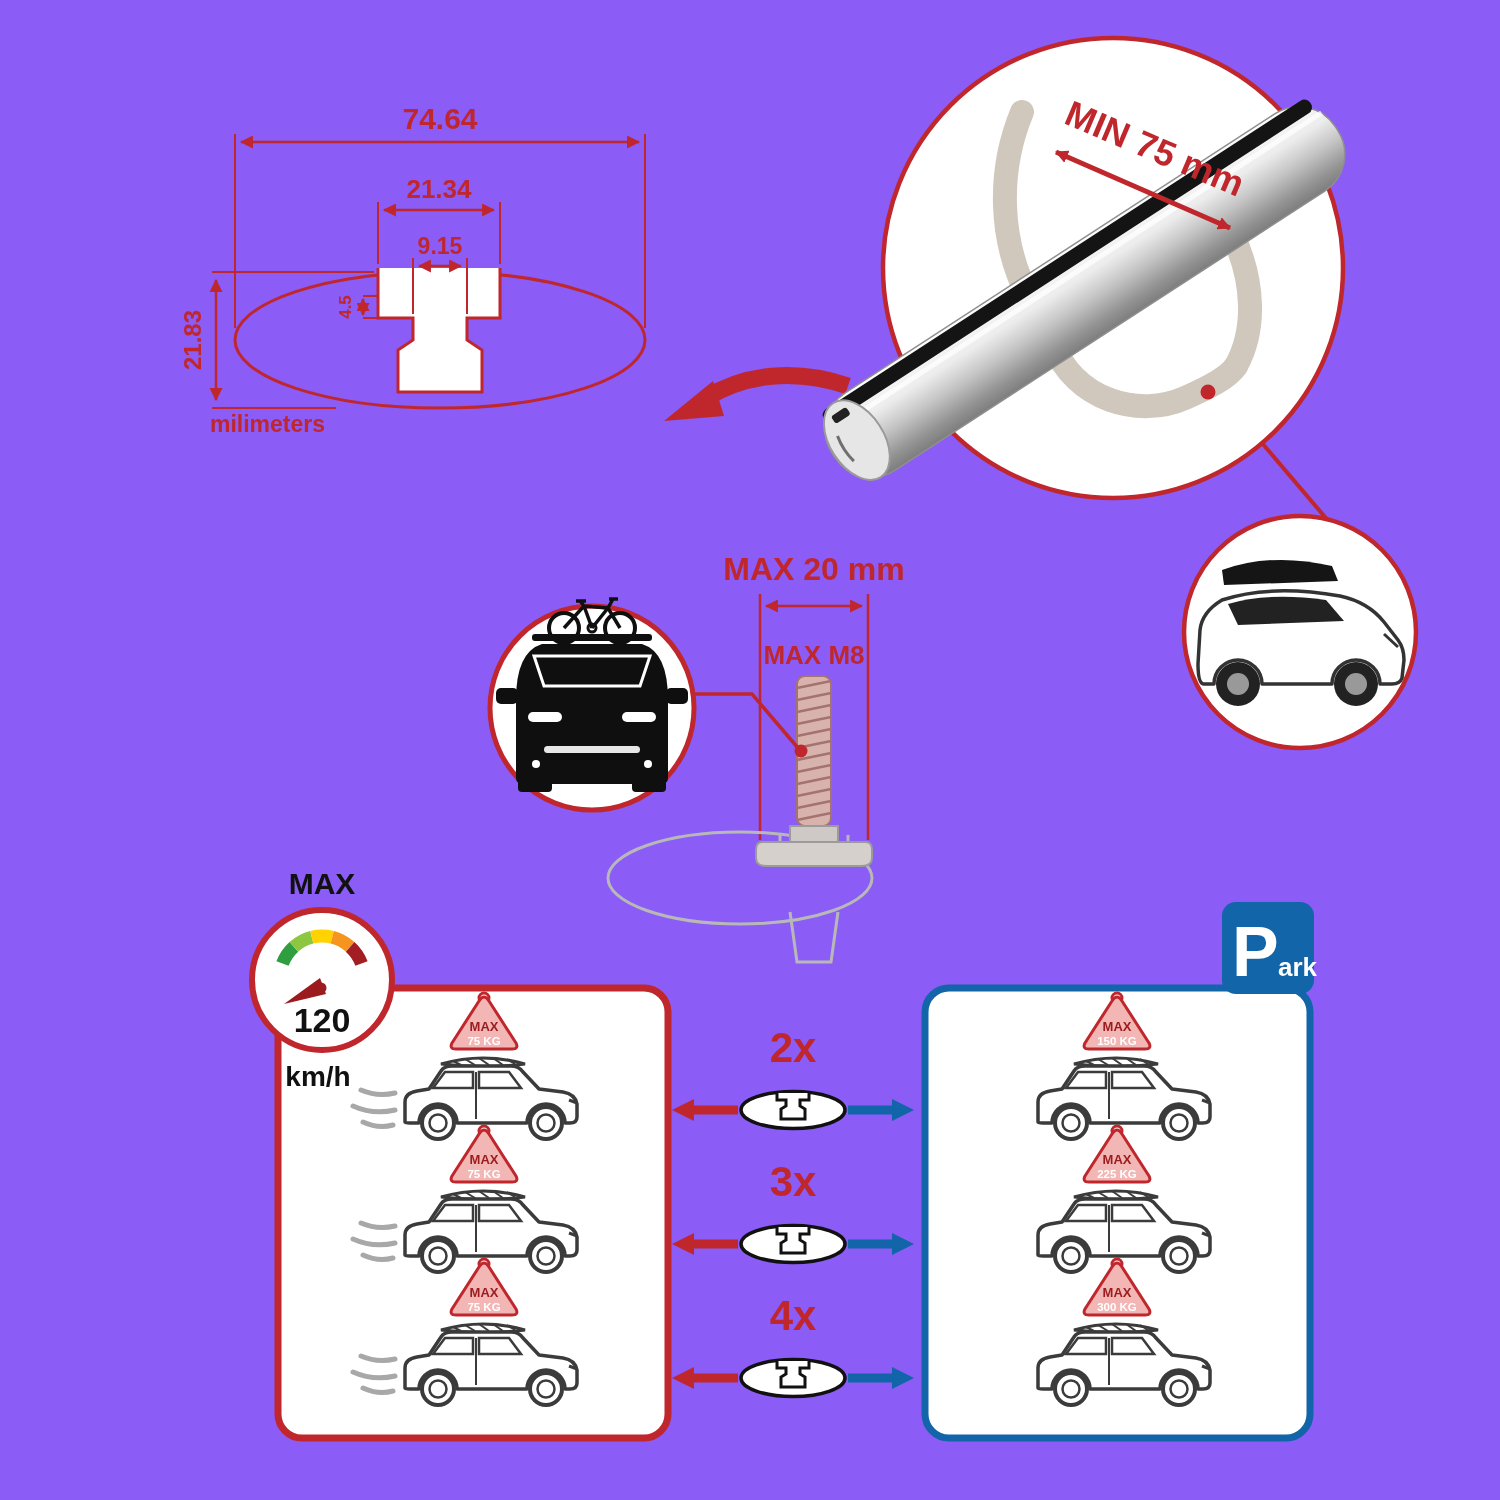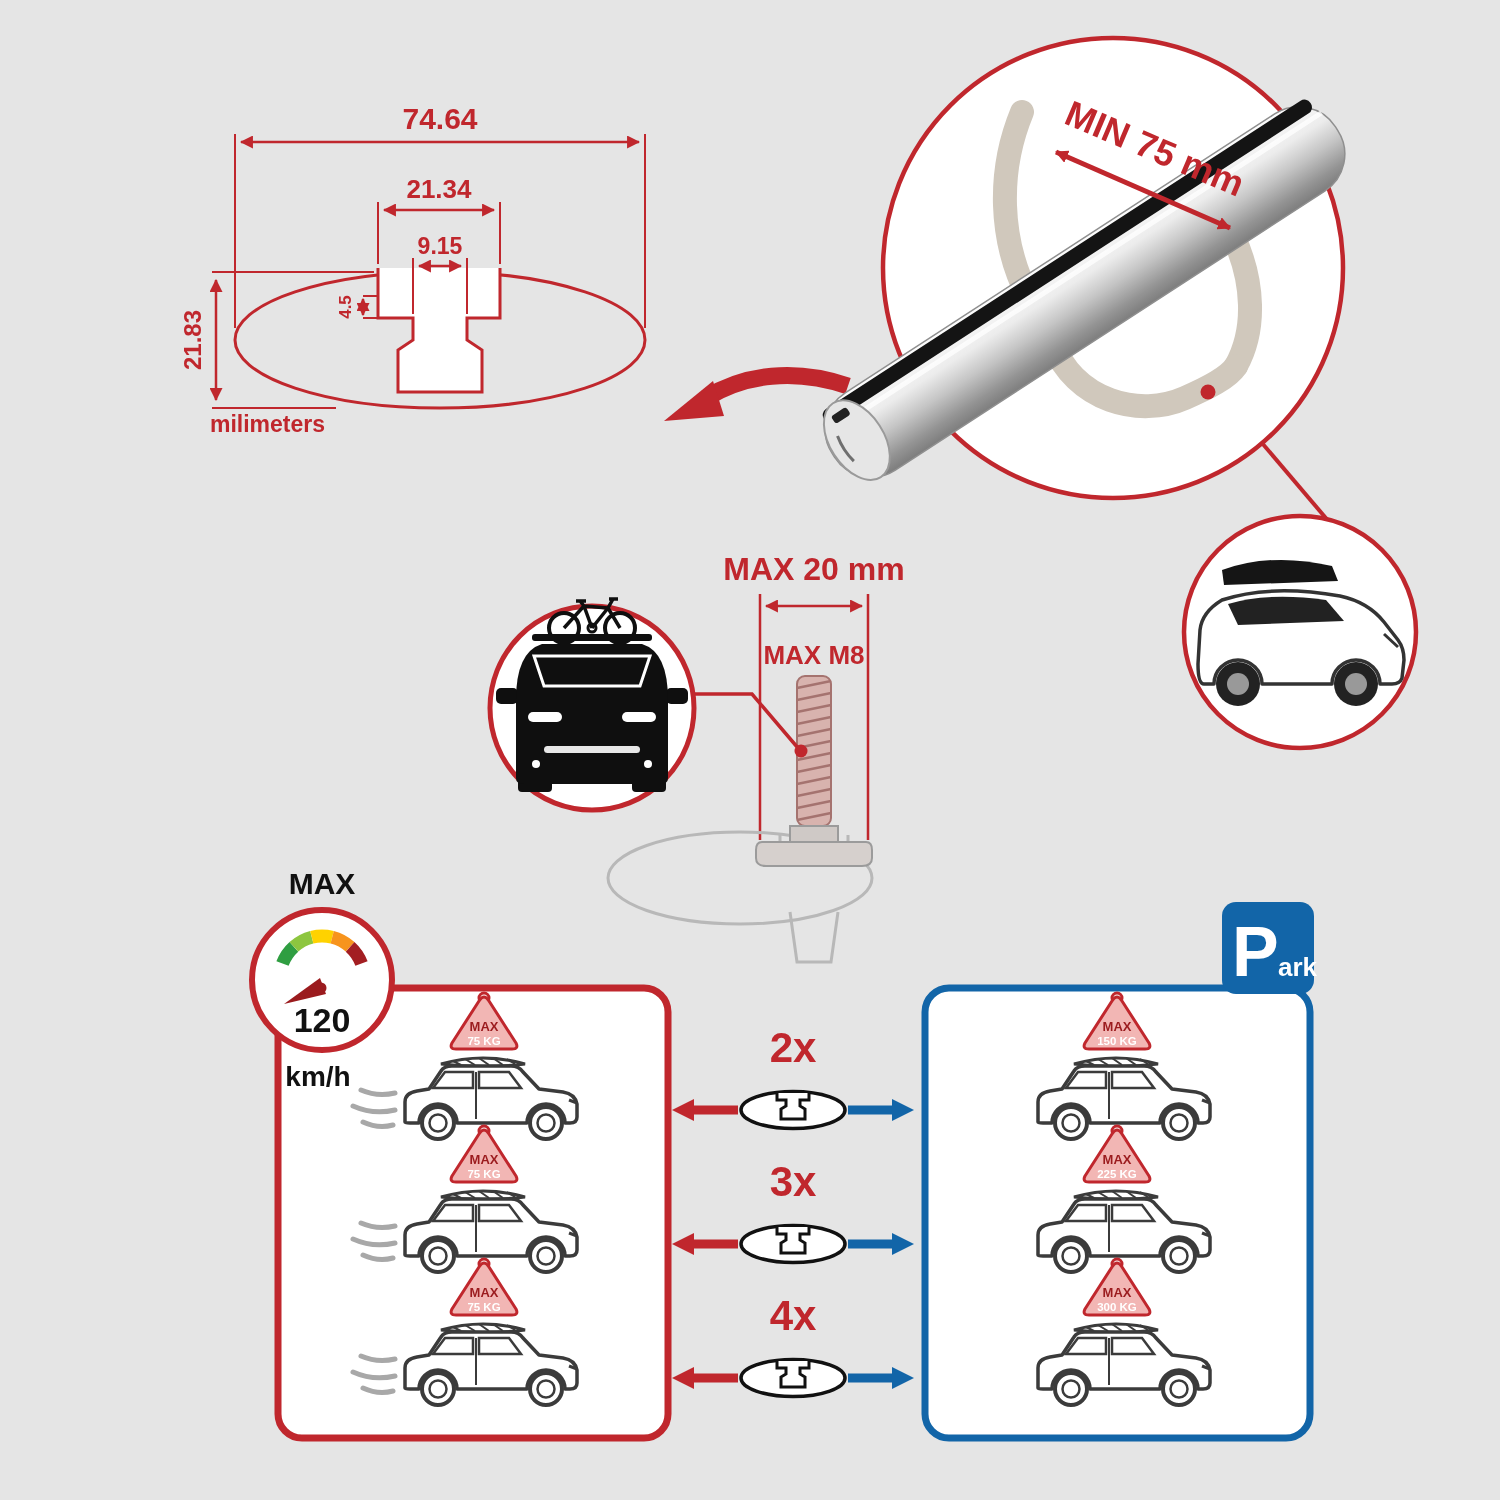--- a/index.html
+++ b/index.html
@@ -1,16 +1,16 @@
 <!DOCTYPE html>
 <html><head>
 <meta charset="utf-8">
 <style>
   html,body{margin:0;padding:0;background:#fff;}
-  .canvas{position:relative;width:1500px;height:1500px;background:#e5e5e5;overflow:hidden;}
+  .canvas{position:relative;width:1500px;height:1500px;background:#8b5cf6;overflow:hidden;}
   svg text{font-family:"Liberation Sans", sans-serif;}
   .dim{fill:#c0272d;font-weight:bold;}
   .redtxt{fill:#c0272d;font-weight:bold;}
   .blktxt{fill:#111;font-weight:bold;}
   .signmax{fill:#9b1b1e;font-weight:bold;}
   .signwt{fill:#ffffff;font-weight:bold;}
 </style>
 </head>
 <body>
 

